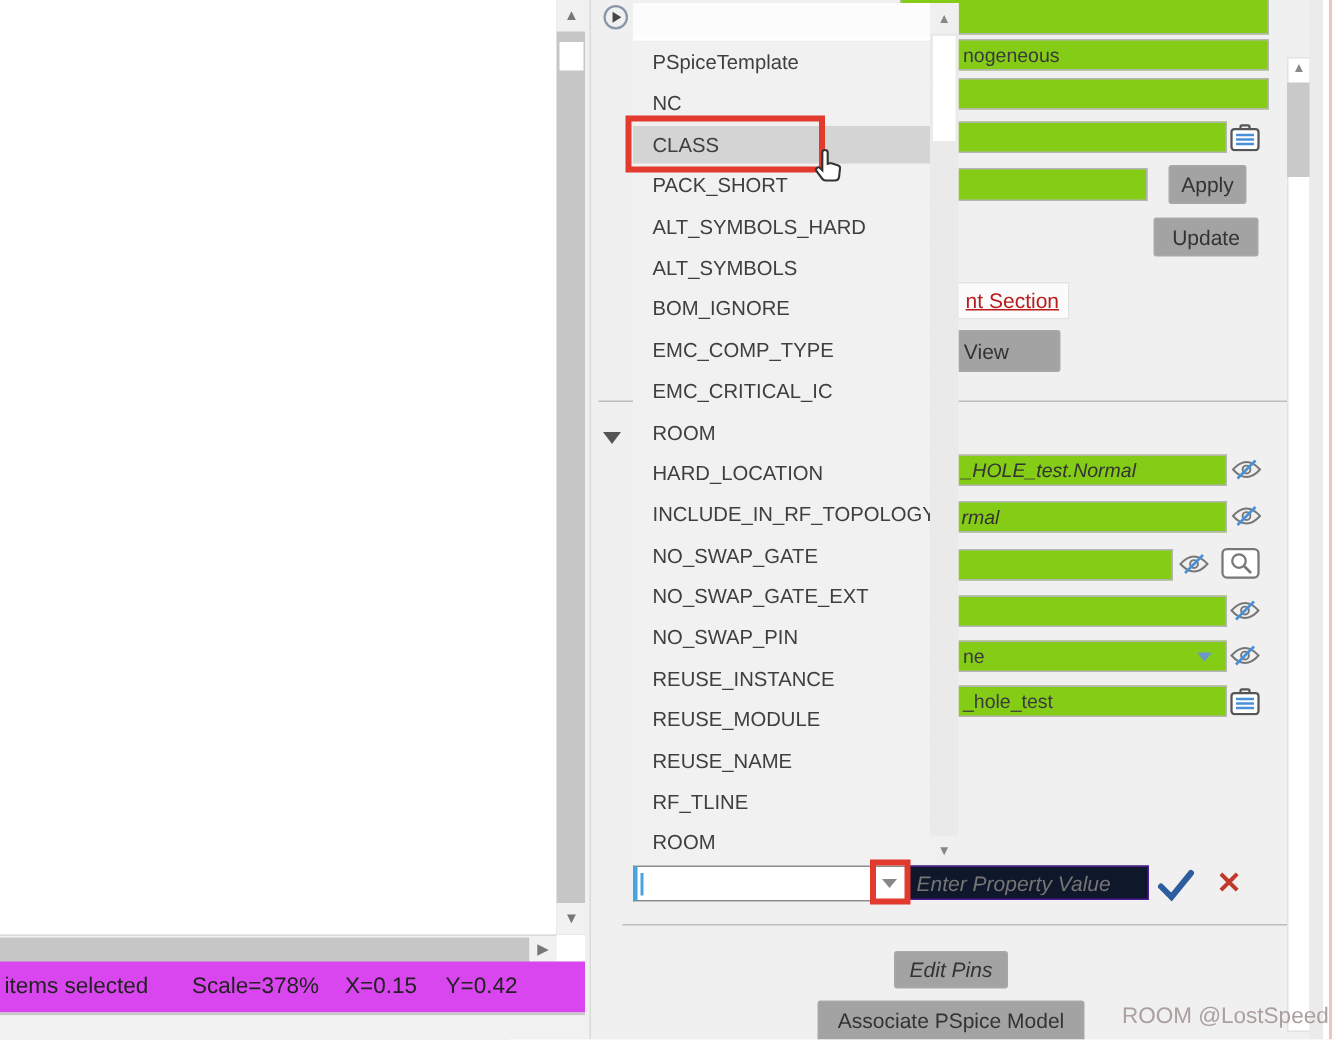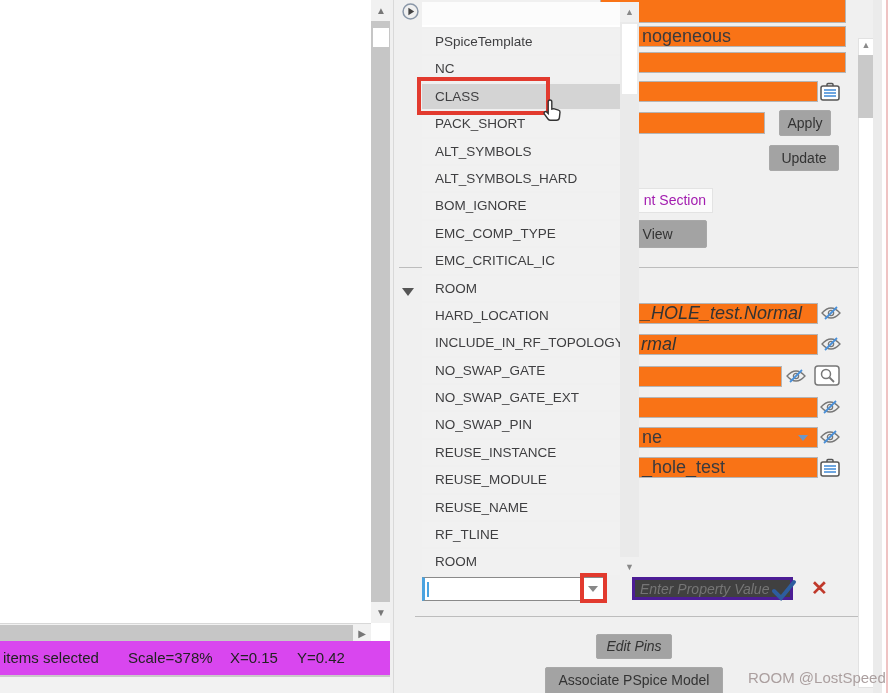--- a/index.html
+++ b/index.html
@@ -28,27 +28,27 @@
 
   
   #statusbar { position:absolute; left:0; top:641px; width:390px; height:34px; background:#d946ef; }
   #statusbar span { position:absolute; top:8px; font-size:15px; color:#222; white-space:nowrap; }
   .sb-div { position:absolute; left:0; top:675px; width:390px; height:2px; background:#c9c9c9; }
   .sb-bottom { position:absolute; left:0; top:677px; width:390px; height:16px; background:#f2f2f2; }
 
   
   #panel { position:absolute; left:390px; top:0; width:499px; height:693px; background:#f0f0f0; }
   .panel-edge { position:absolute; left:3px; top:0; width:1px; height:693px; background:#d9d9d9; }
-  .field { position:absolute; background:#f97316; border:1px solid #b5b5b5; font-size:18px; color:#3a3a3e;
+  .field { position:absolute; background:#84cc16; border:1px solid #b5b5b5; font-size:13px; color:#3a3a3e;
     line-height:19px; overflow:hidden; white-space:nowrap; }
   .field.ital { font-style:italic; color:#333; }
   .btn-std { position:absolute; background:#a3a3a3; border:1px solid #a8a8a8; border-radius:2px;
     font-size:14px; color:#333; text-align:center; }
   .btn-dis { position:absolute; background:#fbfbfb; border:1px solid #e3e3e3; font-size:14px;
-    color:#a21caf; text-align:center; overflow:hidden; white-space:nowrap; }
+    color:#b91c1c; text-align:center; overflow:hidden; white-space:nowrap;text-decoration:underline; }
   .divider { position:absolute; height:1px; background:#bdbdbd; }
   .icon { position:absolute; }
   .tri-down { width:0; height:0; border-left:6px solid transparent; border-right:6px solid transparent;
     border-top:8px solid #555; }
   .tri-down-blue { width:0; height:0; border-left:5px solid transparent; border-right:5px solid transparent;
     border-top:6px solid #6c96c8; }
 
   
   .p-sb-track { position:absolute; left:468px; top:38px; width:16px; height:650px; background:#fff; border:1px solid #e2e2e2; }
   .p-sb-thumb { position:absolute; left:468px; top:55px; width:16px; height:63px; background:#c9c9c9; }
@@ -67,23 +67,23 @@
   .lsb { position:absolute; left:198px; top:0; width:19px; height:575px; background:#eaeaea; }
   .lsb .btn { position:absolute; left:0; width:19px; height:20px; background:#f0f0f0; color:#888;
     font-size:9px; text-align:center; line-height:20px; }
   .lsb .thumb { position:absolute; left:2px; top:22px; width:15px; height:70px; background:#fff; }
 
   
   .combo { position:absolute; left:422px; top:577px; width:183px; height:24px; background:#fff;
     border:1px solid #8a8a8a; border-left:3px solid #4aa3e0; z-index:6; }
   .combo .arr { position:absolute; right:6px; top:8px; width:0; height:0;
     border-left:5px solid transparent; border-right:5px solid transparent; border-top:6px solid #888; }
-  .val-input { position:absolute; left:605px; top:577px; width:161px; height:23px; background:#404040;
-    border:3px solid #4c1d95; font-family:"Liberation Sans",sans-serif; font-size:14px; font-style:italic;
-    color:#8a8a8a; padding-left:5px; z-index:6;margin-left:27px; }
+  .val-input { position:absolute; left:605px; top:577px; width:161px; height:23px; background:#0f172a;
+    border:1px solid #4c1d95; font-family:"Liberation Sans",sans-serif; font-size:14px; font-style:italic;
+    color:#8a8a8a; padding-left:5px; z-index:6; }
   .check-ic { position:absolute; left:771px; top:579px; z-index:6; }
   .cross-ic { position:absolute; left:811px; top:576px; z-index:6; font-size:20px; font-weight:bold; color:#c0392b; }
 
   
   .redbox { position:absolute; border:4px solid #e23a2e; z-index:10; }
   #redbox-class { left:417px; top:77px; width:133px; height:38px; }
   #redbox-arrow { left:580px; top:573px; width:27px; height:30px; }
   #cursor { position:absolute; left:541px; top:97px; z-index:11; }
 
   .watermark { position:absolute; left:748px; top:669px; font-size:15px; color:#ab9f9f; z-index:7; }
@@ -205,22 +205,22 @@
     <div class="p-pink"></div>
   </div>
 
   <div id="popup">
     <div class="blank-row"></div>
     <div class="rows">
       <div class="prow">PSpiceTemplate</div>
       <div class="prow">NC</div>
       <div class="prow hov">CLASS</div>
       <div class="prow">PACK_SHORT</div>
+      <div class="prow">ALT_SYMBOLS_HARD</div>
       <div class="prow">ALT_SYMBOLS</div>
-      <div class="prow">ALT_SYMBOLS_HARD</div>
       <div class="prow">BOM_IGNORE</div>
       <div class="prow">EMC_COMP_TYPE</div>
       <div class="prow">EMC_CRITICAL_IC</div>
       <div class="prow">ROOM</div>
       <div class="prow">HARD_LOCATION</div>
       <div class="prow">INCLUDE_IN_RF_TOPOLOGY</div>
       <div class="prow">NO_SWAP_GATE</div>
       <div class="prow">NO_SWAP_GATE_EXT</div>
       <div class="prow">NO_SWAP_PIN</div>
       <div class="prow">REUSE_INSTANCE</div>

